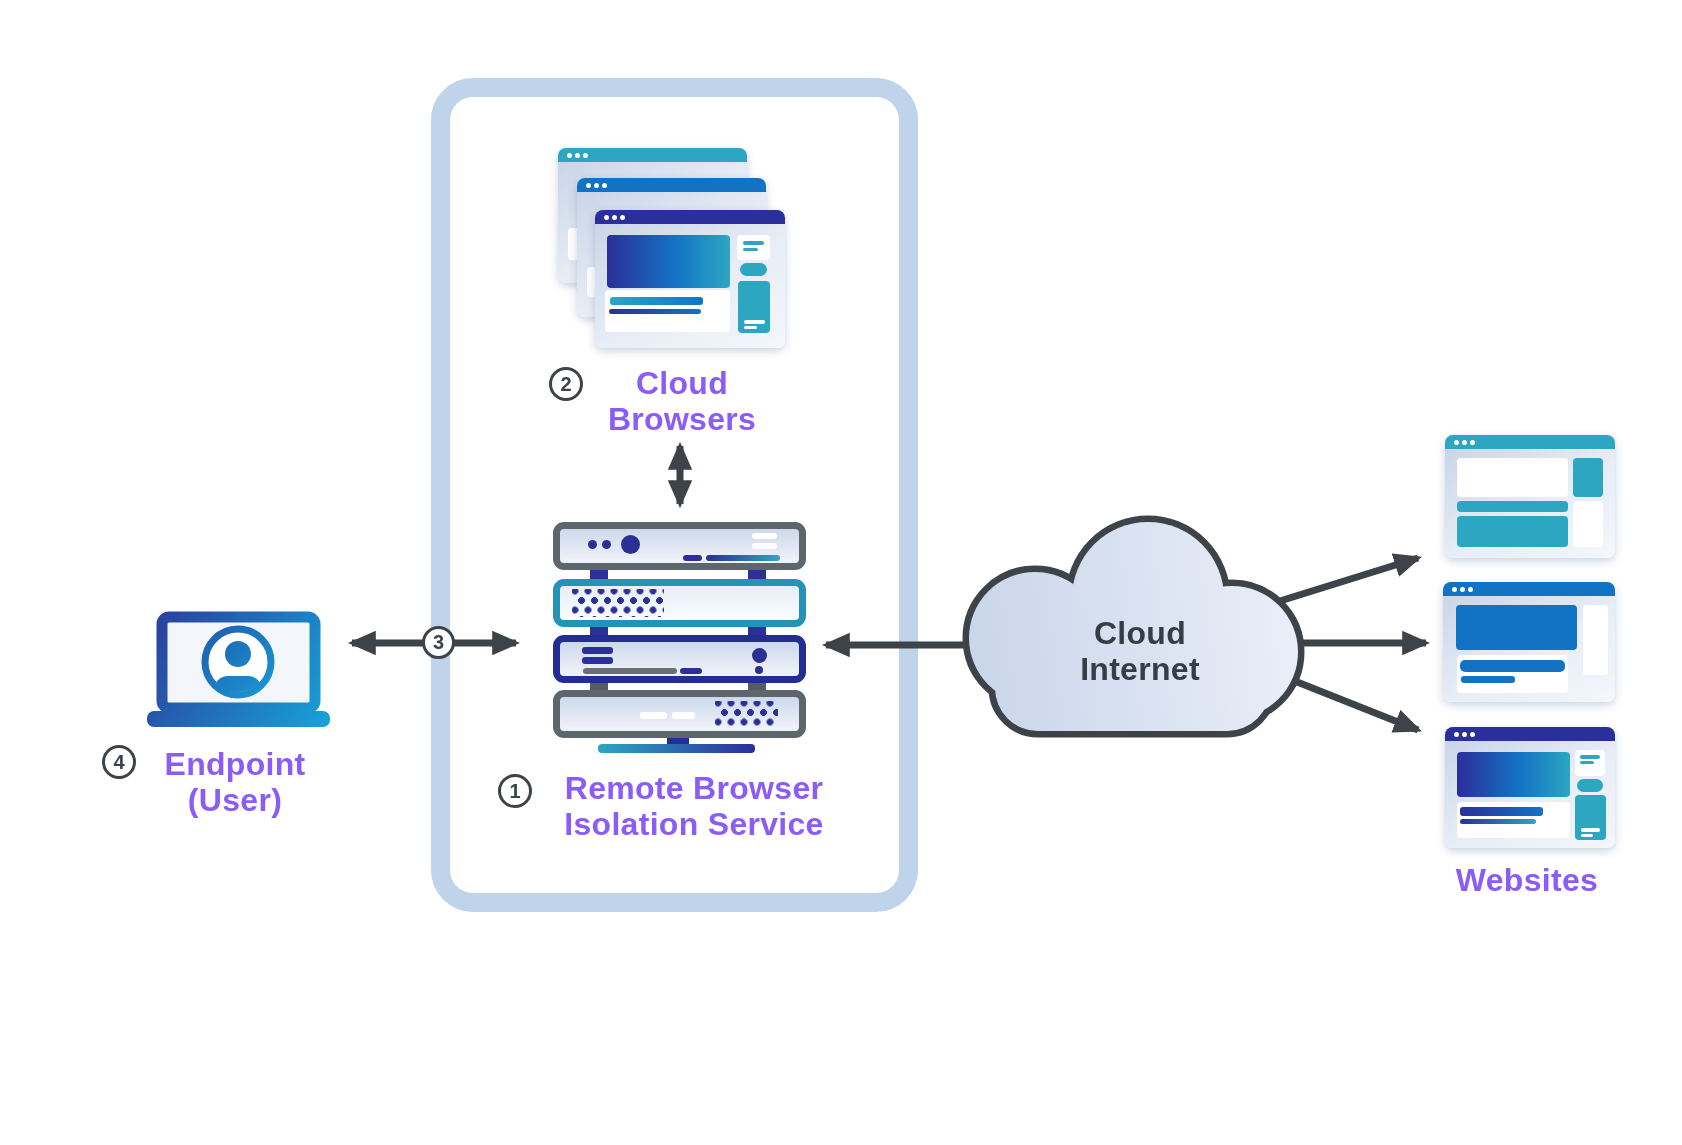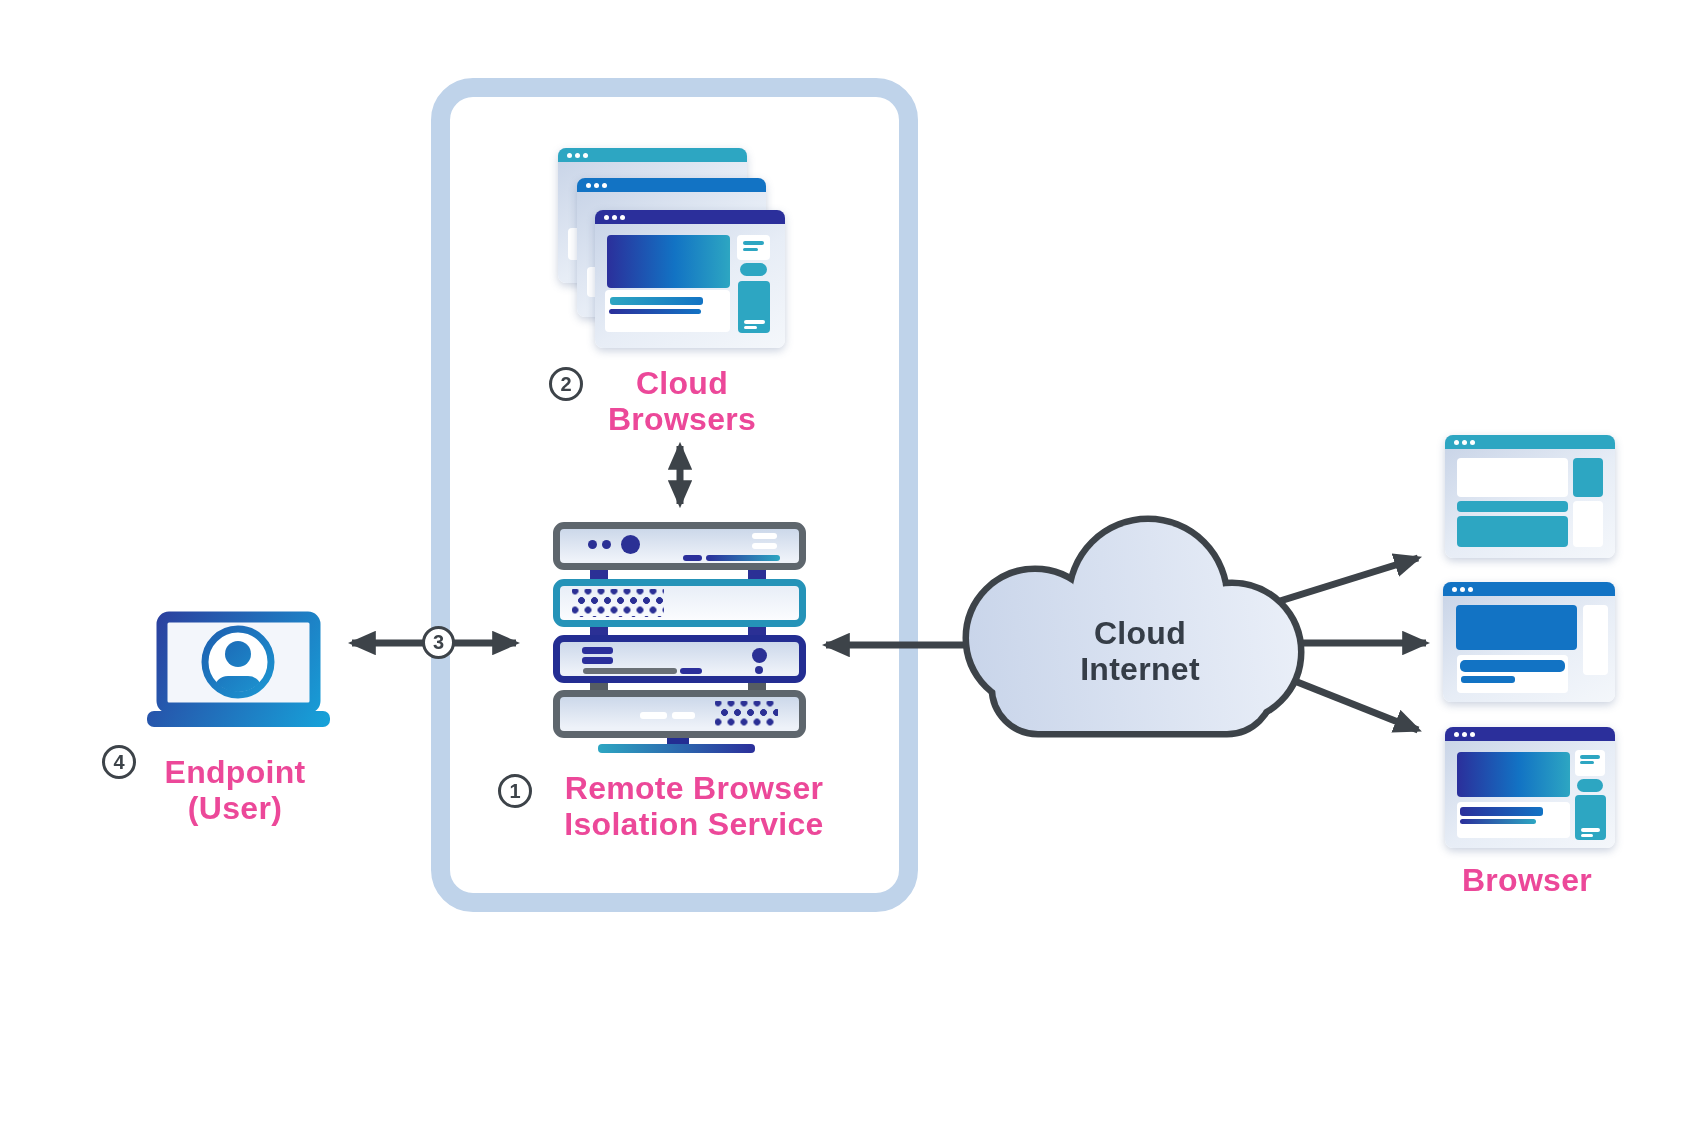--- a/index.html
+++ b/index.html
@@ -25,21 +25,21 @@
   .srv-unit{position:absolute;left:553px;width:253px;height:48px;border-radius:11px;box-sizing:border-box;
             background:linear-gradient(180deg,#ccd8ea 0%,#eef2f9 90%);}
   .srv-gray{border:7px solid #5e666d;} .srv-teal{border:7px solid #2593b8;} .srv-indigo{border:7px solid #232d92;}
   .dot{position:absolute;border-radius:50%;background:#2b3095;}
   .dotgrid{position:absolute;
      background-image:radial-gradient(circle,#2b3095 3.1px,rgba(0,0,0,0) 3.7px),
                       radial-gradient(circle,#2b3095 3.1px,rgba(0,0,0,0) 3.7px);
      background-size:13px 19px,13px 19px;background-position:3px 2px,9.5px 11.5px;background-repeat:repeat;}
   .tab{position:absolute;}
   
-  .lbl{position:absolute;font-weight:bold;font-size:32px;line-height:1.14;color:#ec4899;
+  .lbl{position:absolute;font-weight:bold;font-size:32px;line-height:1.14;color:#8b5cf6;
        text-align:center;letter-spacing:.3px;z-index:4;}
   .badge{position:absolute;width:28px;height:28px;border:3.5px solid #3d4349;border-radius:50%;
          background:#ffffff;color:#3d4349;font-size:20px;font-weight:bold;display:flex;
          align-items:center;justify-content:center;z-index:4;}
   .thinbar{position:absolute;border-radius:3px;}
 </style>
 </head>
 <body>
 
 <div id="canvas">
@@ -173,21 +173,21 @@
     <div class="thinbar whiteblk" style="left:80px;top:15px;width:27px;height:7px;"></div>
     <div class="thinbar whiteblk" style="left:112px;top:15px;width:23px;height:7px;"></div>
     <div class="dotgrid" style="left:155px;top:4px;width:63px;height:26px;"></div>
   </div>
   <div class="tab node" style="left:598px;top:744px;width:157px;height:9px;border-radius:4px;background:linear-gradient(90deg,#2da6c2,#2b2f9b);"></div>
 
   <span class="badge" style="left:498px;top:774px;">1</span>
   <div class="lbl" style="left:544px;top:770px;width:300px;">Remote Browser Isolation Service</div>
 
   <span class="badge" style="left:102px;top:745px;">4</span>
-  <div class="lbl" style="left:140px;top:746px;width:190px;margin-top:8px;">Endpoint (User)</div>
+  <div class="lbl" style="left:140px;top:746px;width:190px;">Endpoint (User)</div>
 
   <span class="badge" style="left:422px;top:626px;width:27px;height:27px;">3</span>
 
   <div class="lbl" style="left:1050px;top:615px;width:180px;color:#353d47;">Cloud Internet</div>
 
   <div class="win node" style="left:1445px;top:435px;width:170px;height:123px;">
     <div class="titlebar teal">
         <span class="windots"></span>
       </div>
     <div class="blk whiteblk" style="left:12px;top:23px;width:111px;height:39px;"></div>
@@ -222,15 +222,15 @@
       <div class="thinbar teal" style="left:5px;top:5px;width:20px;height:4px;"></div>
       <div class="thinbar teal" style="left:5px;top:11px;width:14px;height:3px;"></div>
     </div>
     <div class="blk teal" style="left:132px;top:52px;width:26px;height:13px;border-radius:7px;"></div>
     <div class="blk teal" style="left:130px;top:68px;width:31px;height:45px;">
       <div class="thinbar whiteblk" style="left:6px;top:33px;width:19px;height:4px;"></div>
       <div class="thinbar whiteblk" style="left:6px;top:39px;width:12px;height:3px;"></div>
     </div>
   </div>
 
-  <div class="lbl" style="left:1407px;top:862px;width:240px;">Browser</div>
+  <div class="lbl" style="left:1407px;top:862px;width:240px;">Websites</div>
 
 </div>
 
 </body></html>

